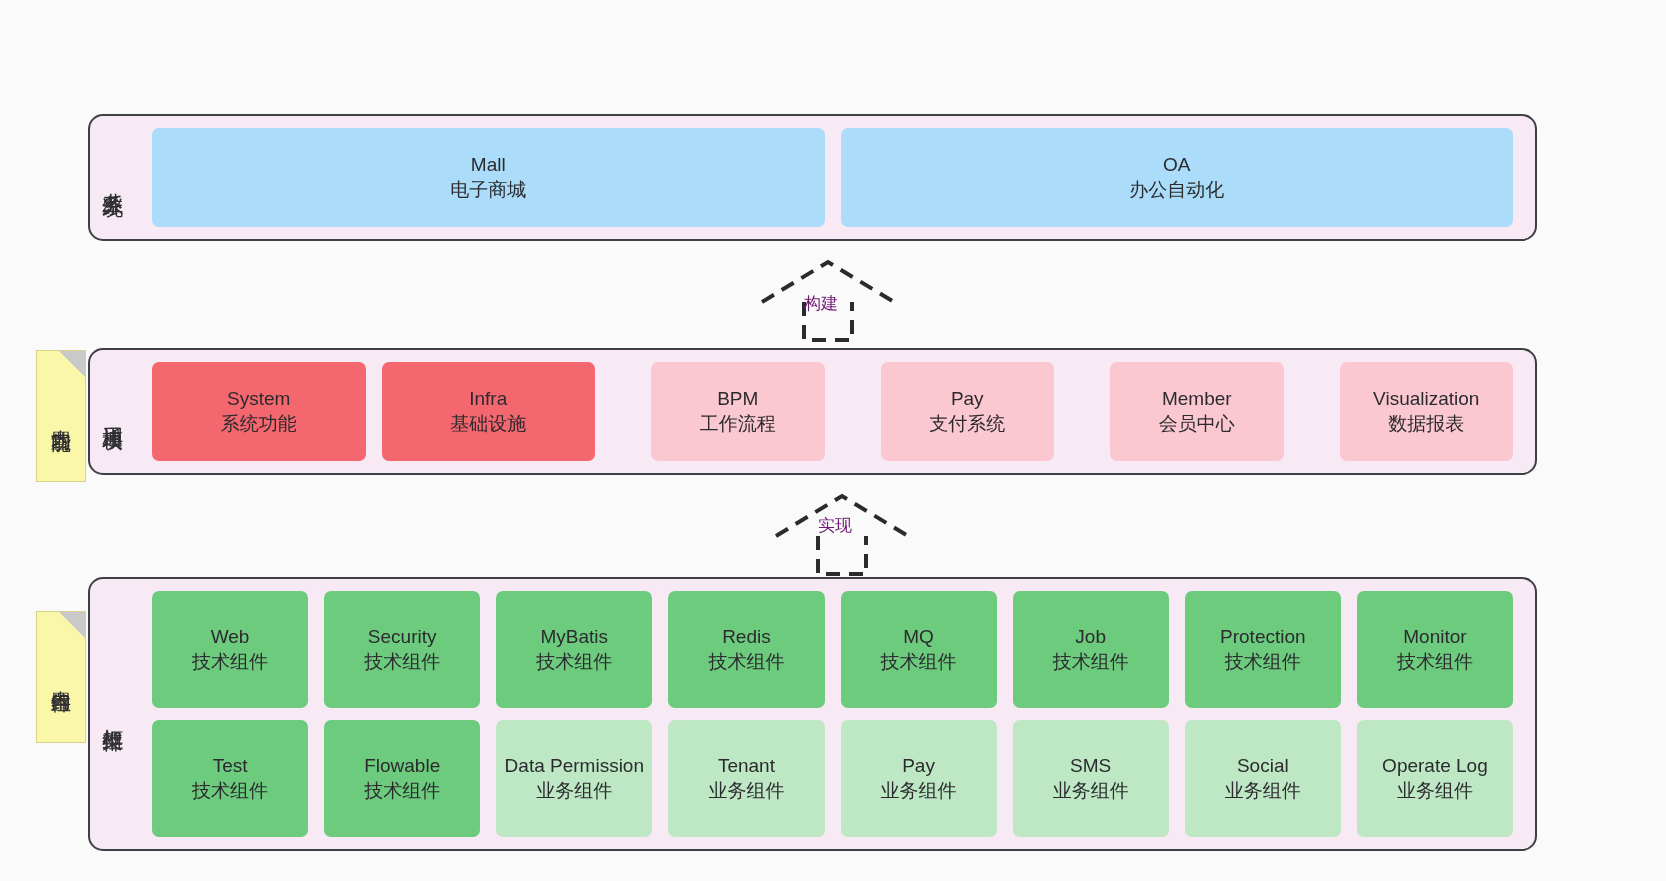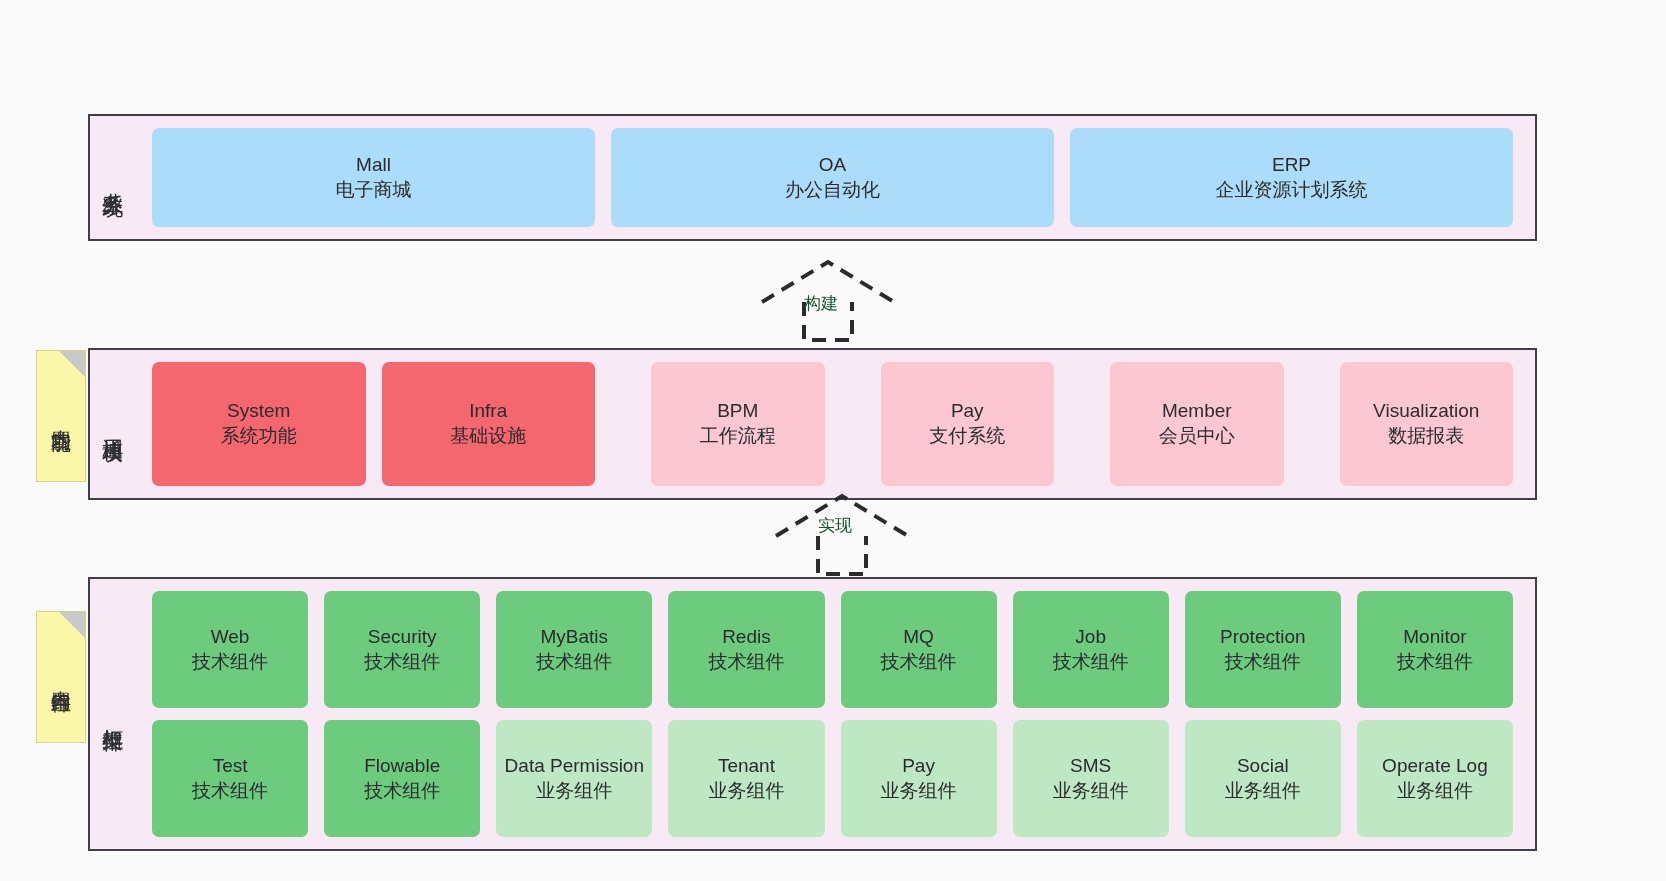--- a/index.html
+++ b/index.html
@@ -20,21 +20,21 @@
     position: absolute;
     inset: 0;
   }
 
   
   .layer {
     position: absolute;
     box-sizing: border-box;
     background: #f7eaf5;
     border: 2px solid #3f3f46;
-    border-radius: 0;
+    border-radius: 15px;
     display: flex;
     align-items: stretch;
   }
 
   .layer-title {
     flex: 0 0 auto;
     width: 46px;
     display: flex;
     align-items: center;
     justify-content: center;
@@ -118,21 +118,21 @@
   }
 
   
   .arrow {
     position: absolute;
   }
   .arrow svg { display: block; }
   .arrow-label {
     position: absolute;
     font-size: 17px;
-    color: #14532d;
+    color: #701a75;
     background: transparent;
     white-space: nowrap;
   }
 </style>
 </head>
 <body>
 
 <div class="canvas">
 
   <div class="layer" id="layer-business" style="left:88px; top:114px; width:1449px; height:127px;">
@@ -146,47 +146,41 @@
         </div>
       </div>
 
       <div class="col">
         <div class="node fill-blue">
           <span class="n-en">OA</span>
           <span class="n-cn">办公自动化</span>
         </div>
       </div>
 
-      <div class="col">
-        <div class="node fill-blue">
-          <span class="n-en">ERP</span>
-          <span class="n-cn">企业资源计划系统</span>
-        </div>
-      </div>
 
 
 
 
     </div>
   </div>
 
   <div class="arrow" style="left:758px; top:258px; width:140px; height:84px;">
     <svg width="140" height="84" viewBox="0 0 140 84" fill="none">
       <path d="M4 44 L70 4 L136 44" stroke="#2b2b2f" stroke-width="4" stroke-dasharray="14 9" fill="none" stroke-linecap="butt"></path>
       <path d="M46 44 L46 82 L94 82 L94 44" stroke="#2b2b2f" stroke-width="4" stroke-dasharray="14 9" fill="none"></path>
     </svg>
     <span class="arrow-label" style="left:46px; top:34px;">构建</span>
   </div>
 
   <div class="note" style="left:36px; top:350px; width:50px; height:132px;">
     <span class="fold"></span>
     <span>内置功能</span>
   </div>
 
-  <div class="layer" id="layer-common" style="left:88px; top:348px; width:1449px; height:152px;">
+  <div class="layer" id="layer-common" style="left:88px; top:348px; width:1449px; height:127px;">
     <div class="layer-title">通用模块</div>
     <div class="layer-body">
 
       <div class="col">
         <div class="node fill-red">
           <span class="n-en">System</span>
           <span class="n-cn">系统功能</span>
         </div>
       </div>
 

